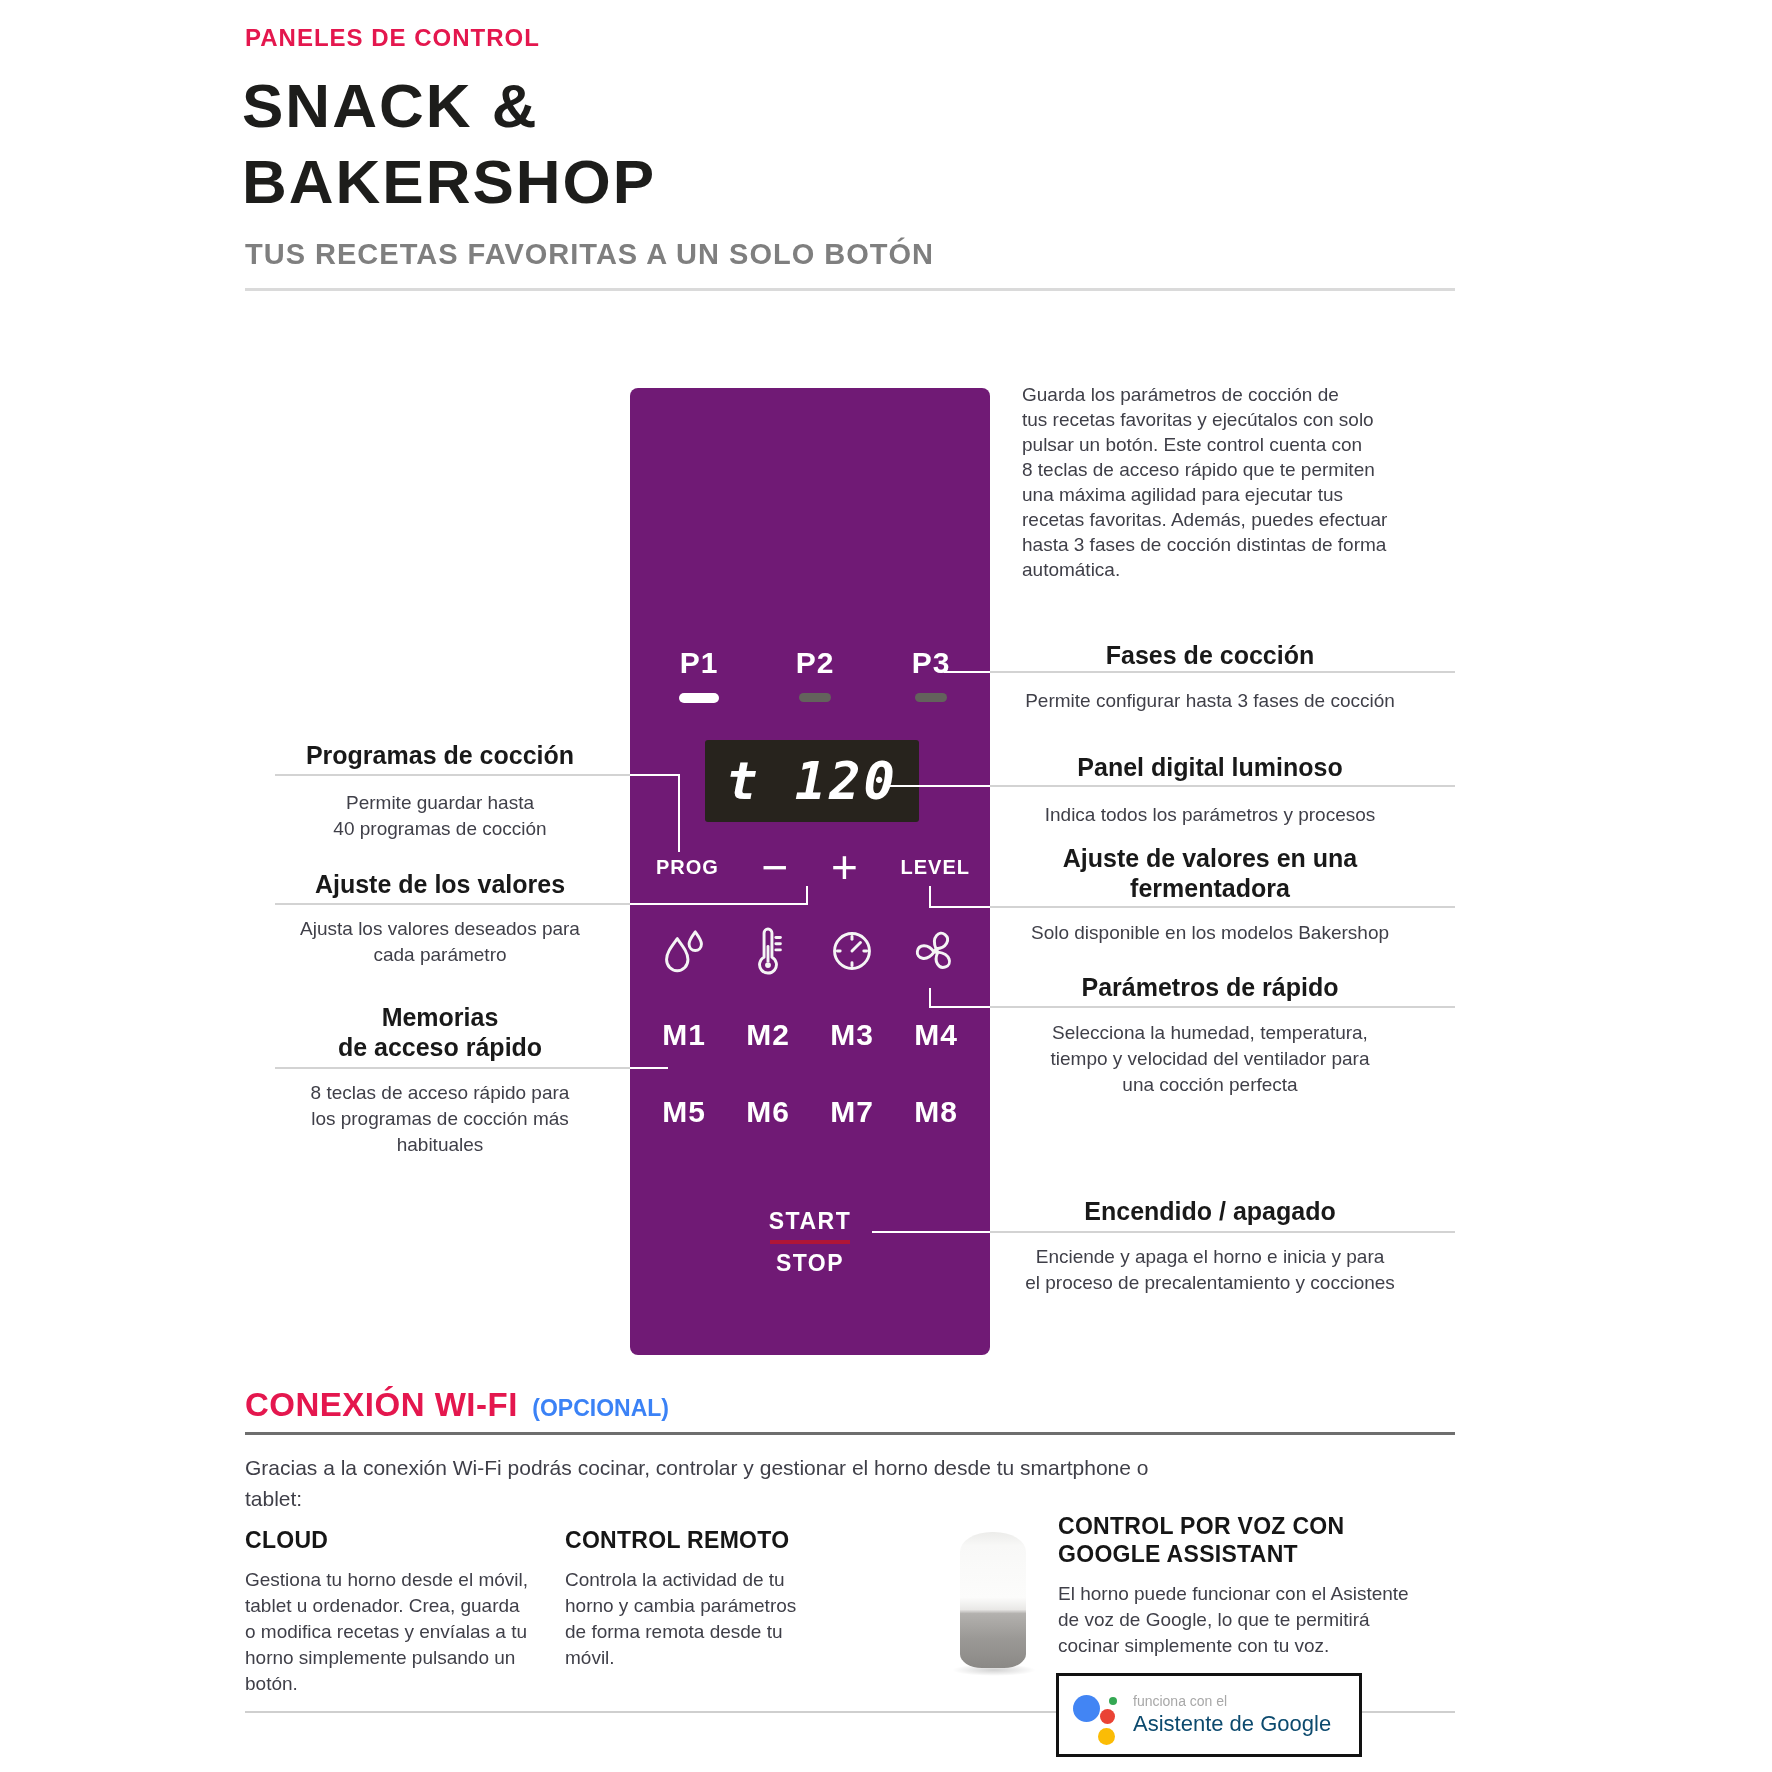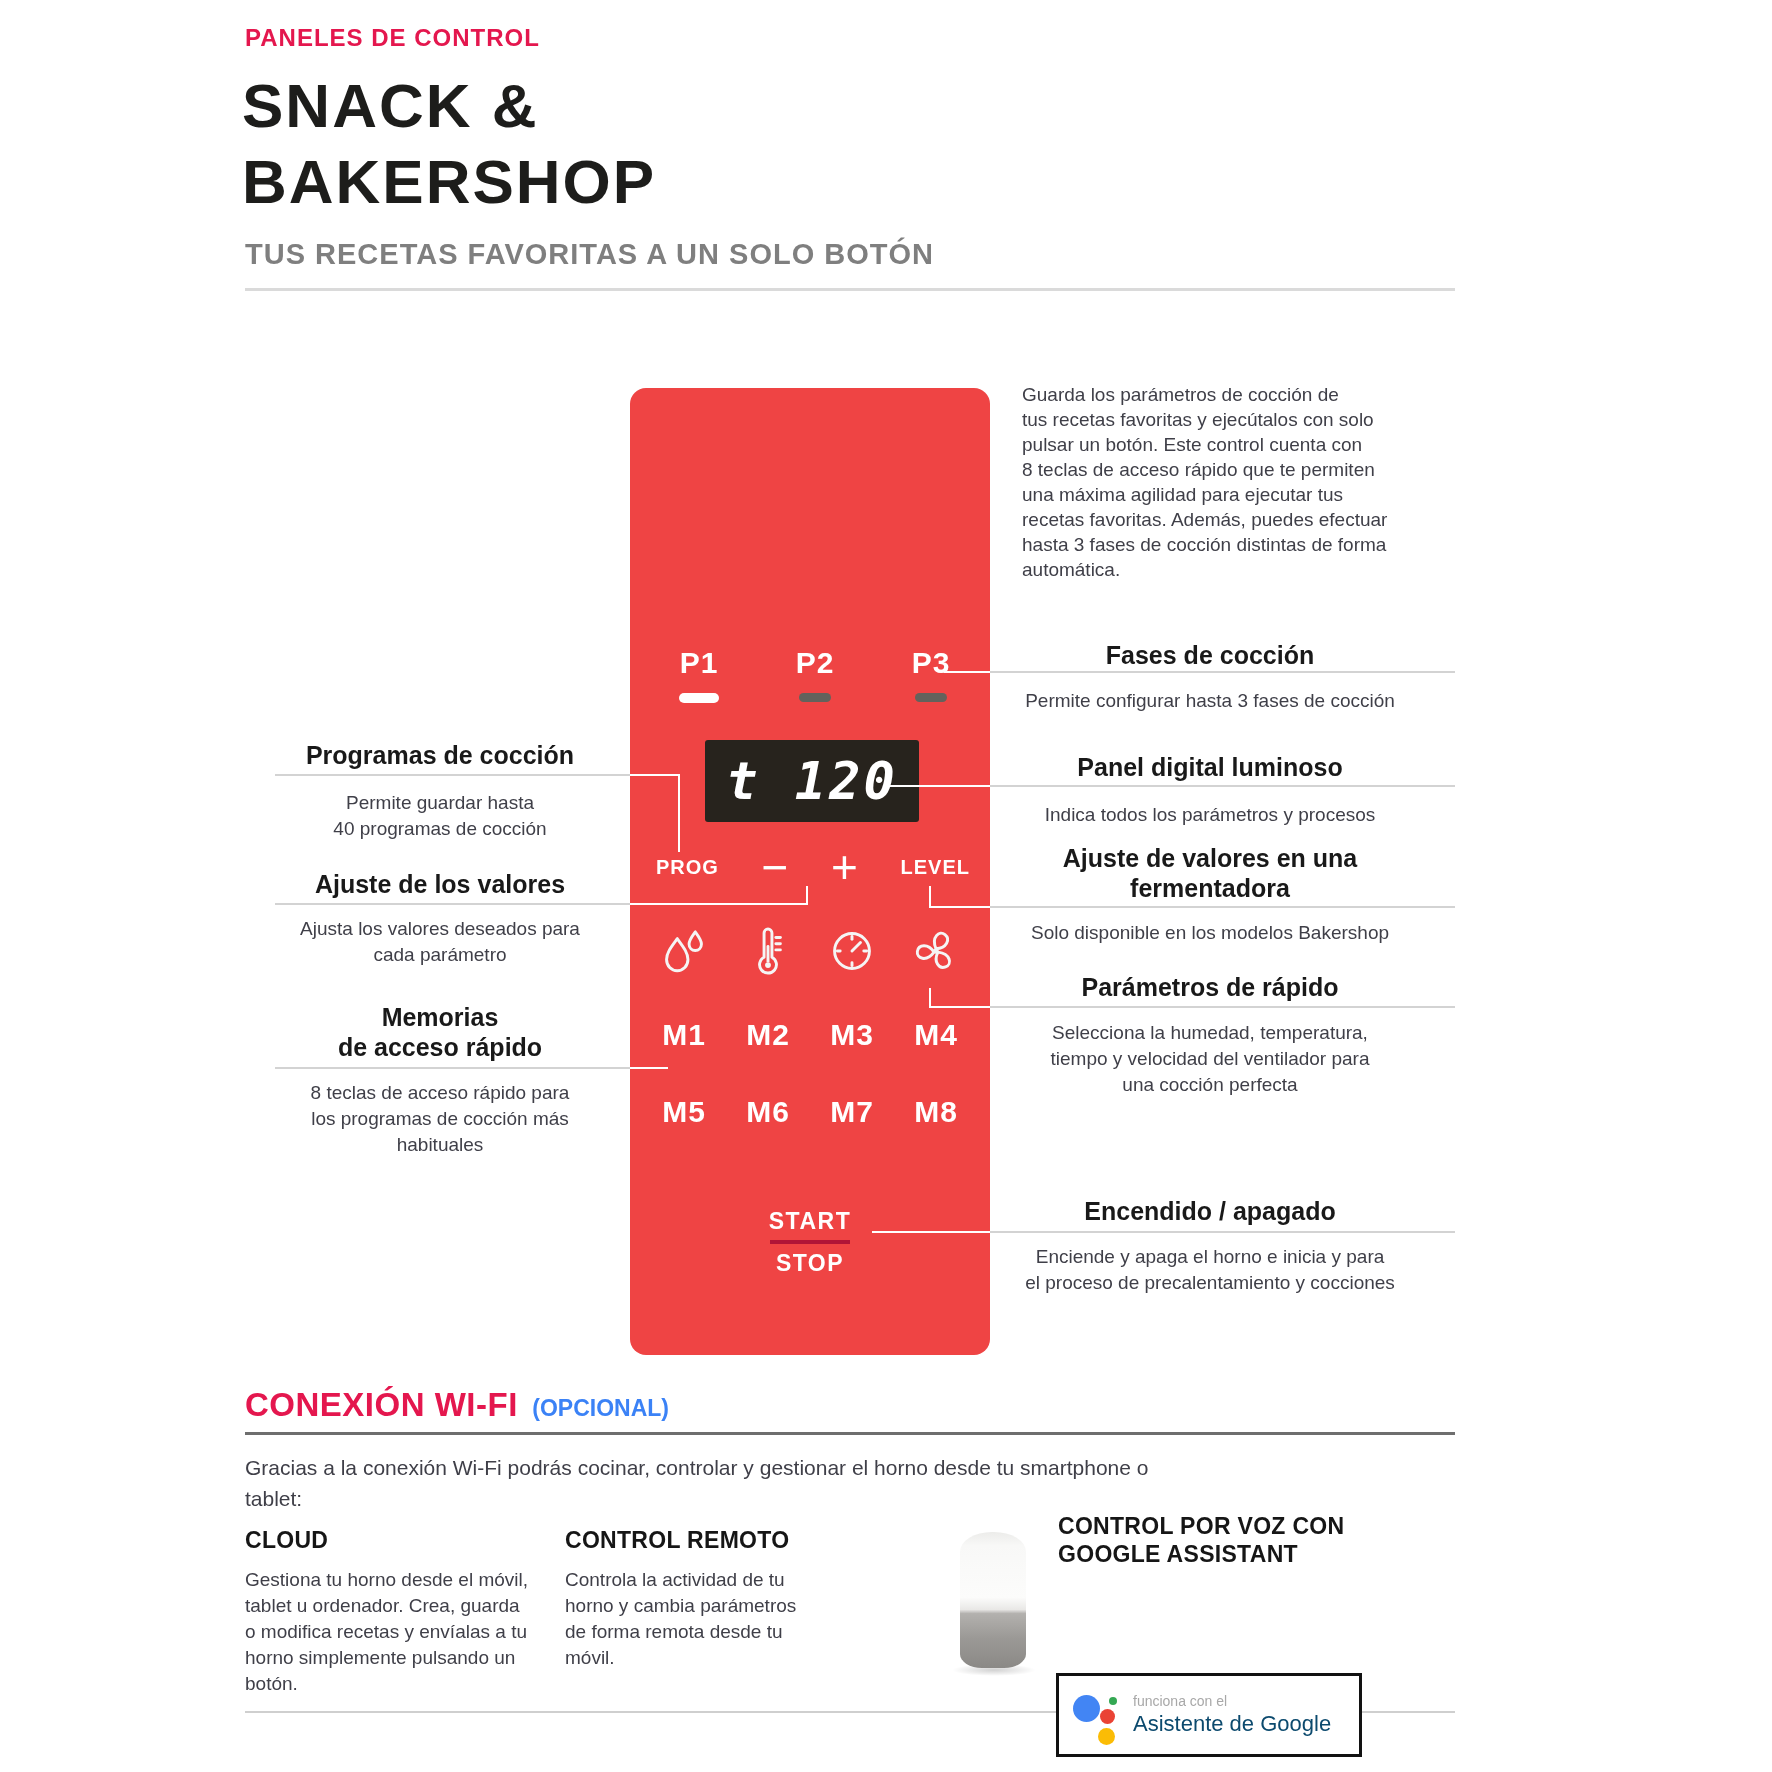--- a/index.html
+++ b/index.html
@@ -12,21 +12,21 @@
   .eyebrow{left:245px;top:24px;font-size:24px;font-weight:700;letter-spacing:1px;color:#e4174e;}
   .title-line{left:242px;font-size:62px;font-weight:700;letter-spacing:2px;color:#1d1d1b;}
   .title-1{top:70px;} .title-2{top:146px;}
   .subtitle{left:245px;top:238px;font-size:29px;font-weight:700;letter-spacing:1px;color:#7f7f7f;}
   .top-rule{left:245px;top:288px;width:1210px;height:3px;background:#dadada;}
 
   
   .intro{left:1022px;top:382px;width:440px;font-size:19px;line-height:25px;color:#3f3f48;}
 
   
-  .panel{left:630px;top:388px;width:360px;height:967px;background:#ef4444;border-radius:16px;}
+  .panel{left:630px;top:388px;width:360px;height:967px;background:#701a75;border-radius:8px;}
   .prow{left:36px;right:26px;top:258px;display:flex;justify-content:space-between;}
   .pcell{width:66px;display:flex;flex-direction:column;align-items:center;}
   .plabel{color:#fff;font-size:30px;font-weight:700;letter-spacing:1px;}
   .pbar{margin-top:13px;width:32px;height:9px;border-radius:5px;background:#63625c;}
   .pbar.active{width:40px;height:10px;background:#ffffff;}
 
   .display{left:75px;top:352px;width:214px;height:82px;background:#27231d;border-radius:3px;
            display:flex;align-items:center;justify-content:center;}
   .display-text{font-family:"DejaVu Sans Mono",monospace;font-style:italic;font-weight:700;
                 font-size:52px;color:#ffffff;letter-spacing:3px;}
@@ -290,20 +290,23 @@
 de forma remota desde tu
 móvil.</div>
 </div>
 
 <div class="abs ghome-shadow"></div>
 <div class="abs ghome"></div>
 
 <div class="abs wcol3">
   <div class="wcol-title pre">CONTROL POR VOZ CON
 GOOGLE ASSISTANT</div>
+  <div class="wcol-body pre">El horno puede funcionar con el Asistente
+de voz de Google, lo que te permitirá
+cocinar simplemente con tu voz.</div>
 </div>
 
 <div class="abs bottom-rule"></div>
 
 <div class="abs badge">
   <span class="glogo">
     <span class="gdot g-blue"></span>
     <span class="gdot g-green"></span>
     <span class="gdot g-red"></span>
     <span class="gdot g-yellow"></span>

